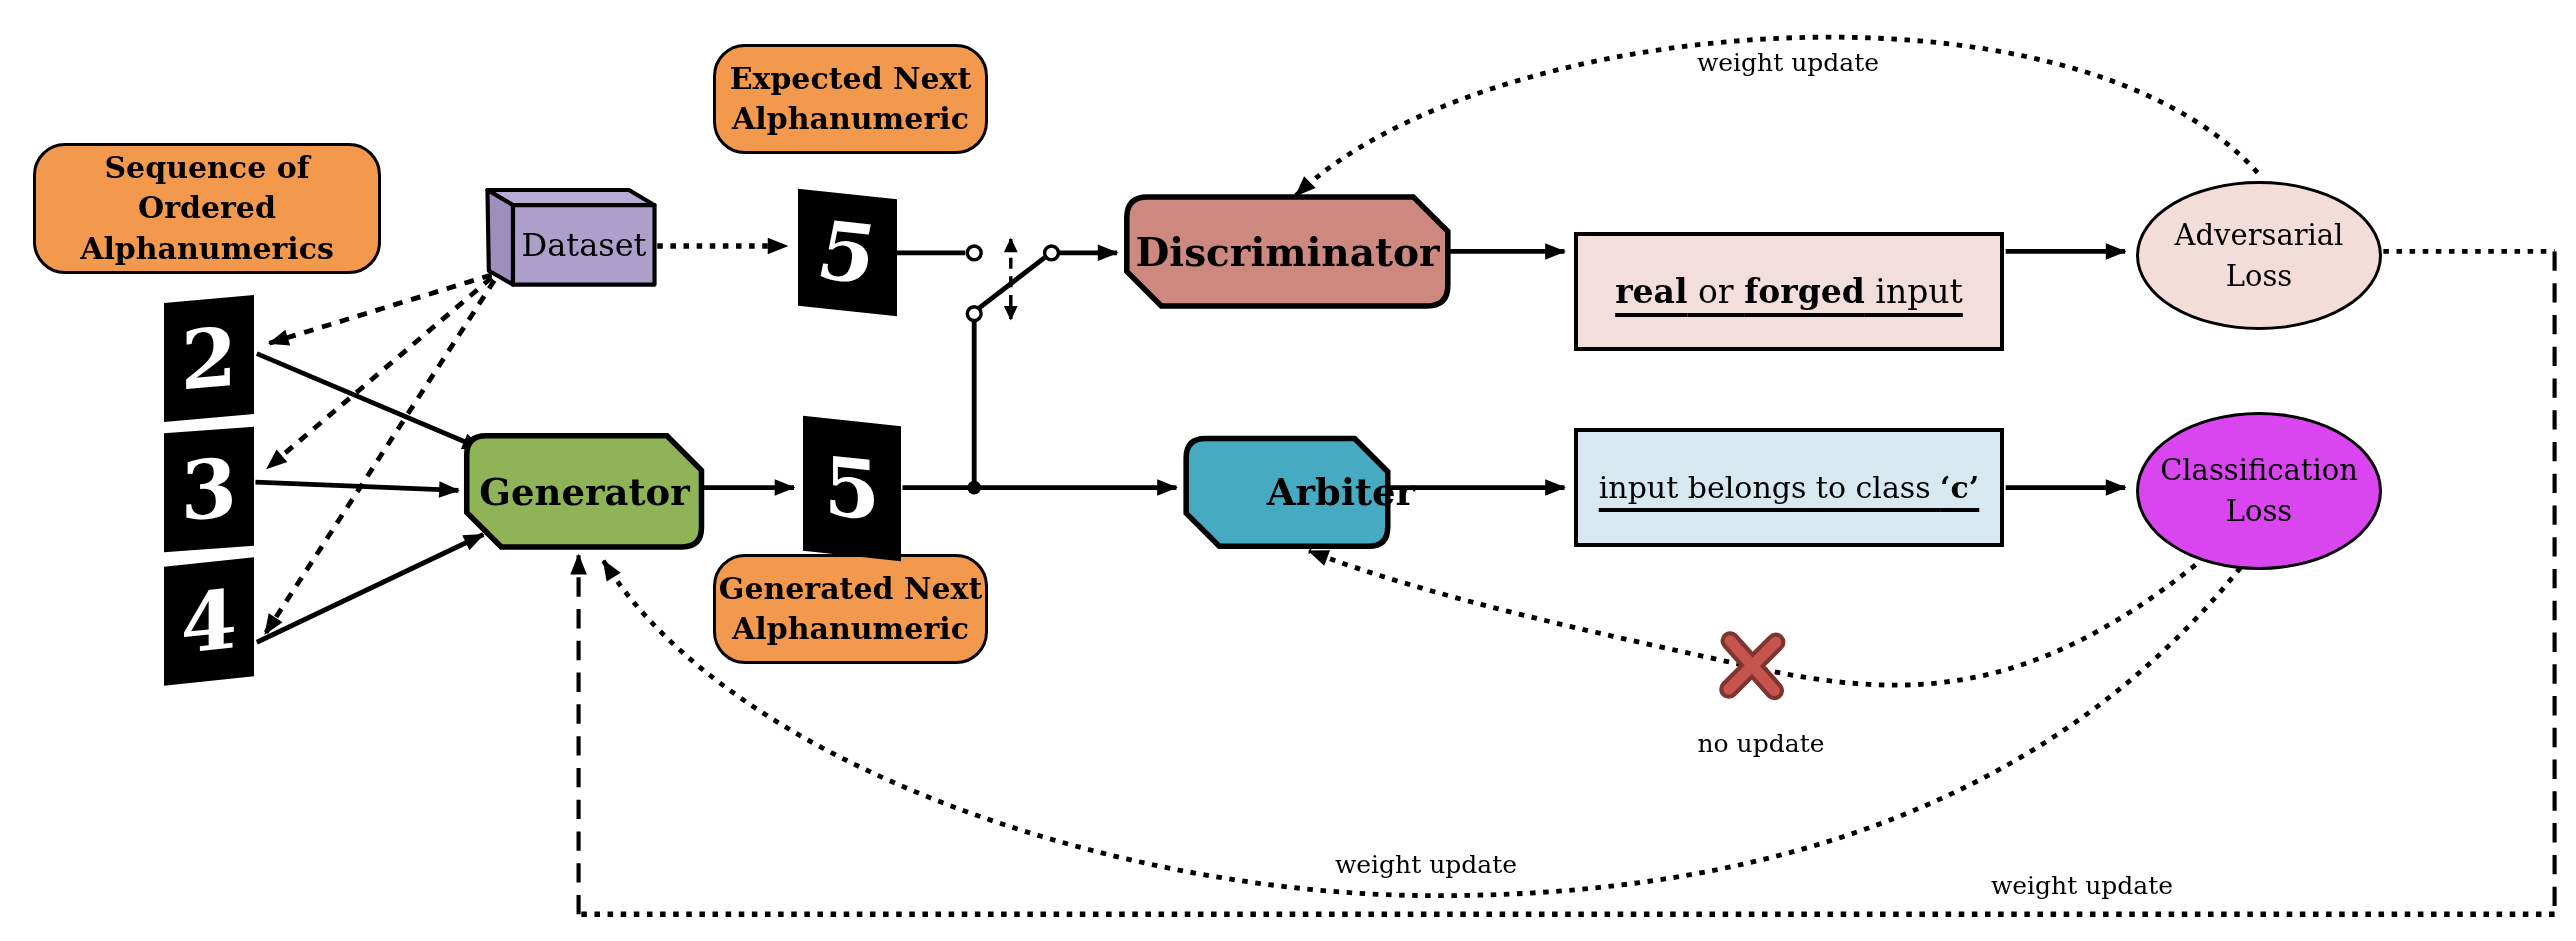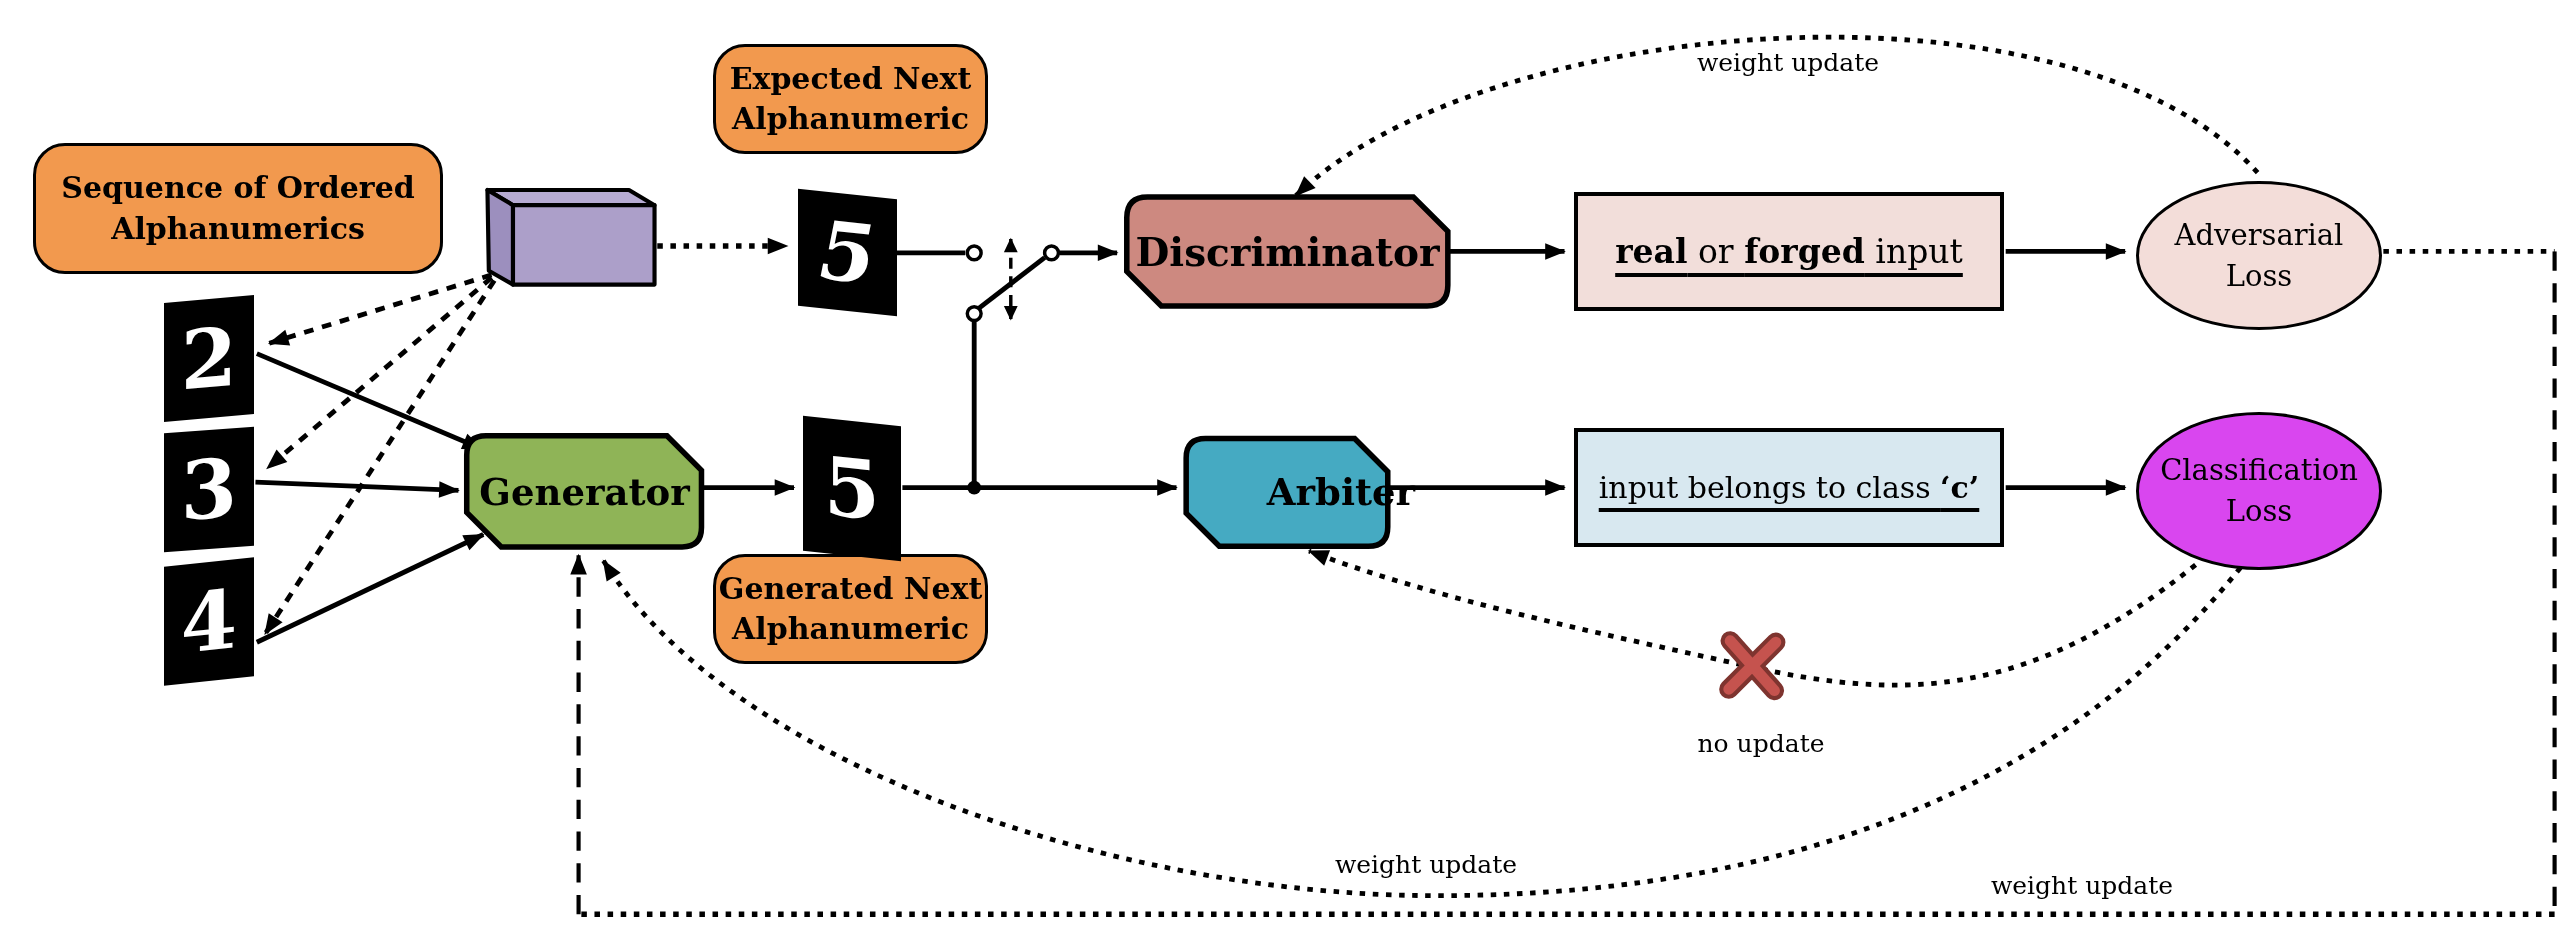--- a/index.html
+++ b/index.html
@@ -4,21 +4,21 @@
 <style>
   html,body{margin:0;padding:0;background:#ffffff;}
   #canvas{position:relative;width:2576px;height:942px;background:#ffffff;overflow:hidden;
           font-family:"DejaVu Serif","Liberation Serif",serif;color:#000;}
   #wires{position:absolute;left:0;top:0;}
   .ov{position:absolute;box-sizing:border-box;display:flex;align-items:center;justify-content:center;text-align:center;}
   .note{background:#F2994E;border:3.5px solid #000;border-radius:32px;}
   .note .txt{white-space:pre-line;font-size:30px;font-weight:bold;line-height:1.35;}
   .nodelabel{font-weight:bold;}
   .outbox{border:4.8px solid #000;}
-  .outbox-adv{background:#F2DEDA;}
+  .outbox-adv{background:#F2DEDA;margin-top:40px;}
   .outbox-cls{background:#D8E8F0;}
   .ul{text-decoration:underline;text-decoration-thickness:3.5px;text-underline-offset:9.7px;}
   .b{font-weight:bold;}
   .ellipse{border:3.5px solid #000;border-radius:50%;}
   .ellipse-adv{background:#F3DDD9;}
   .ellipse-cls{background:#d946ef;}
   .ellipse .txt{white-space:pre-line;font-size:29px;line-height:1.4;}
   .tile{background:#000;}
   .tile .digit{color:#fff;font-weight:bold;font-size:81px;font-family:"DejaVu Serif",serif;}
   .edgelabel{font-size:25px;}
@@ -87,33 +87,34 @@
       <polygon points="743,297 948,297 911,275 706,275" fill="#B7ACD3"></polygon>
       <polygon points="743,297 706,275 708,392 743,412" fill="#9C8FBE"></polygon>
       <rect x="743" y="297" width="205" height="115" fill="#AC9FC9"></rect>
     </g>
 
     <path d="M 676,659 Q 676,631 704,631 L 966,631 L 1016,681 L 1016,764 Q 1016,792 988,792 L 726,792 L 676,742 Z" stroke="#000" stroke-width="8" fill="#8FB457"></path>
     <path d="M 1632,315 Q 1632,285 1662,285 L 2047,285 L 2097,335 L 2097,413 Q 2097,443 2067,443 L 1682,443 L 1632,393 Z" stroke="#000" stroke-width="8" fill="#CD8980"></path>
     <path d="M 1718,663 Q 1718,635 1746,635 L 1962,635 L 2010,683 L 2010,763 Q 2010,791 1982,791 L 1766,791 L 1718,743 Z" stroke="#000" stroke-width="8" fill="#45AAC2"></path>
   </svg>
 
-  <div class="ov note" style="left:33px;top:143px;width:410px;height:131px;">
+  <div class="ov note" style="left:33px;top:143px;width:348px;height:131px;">
     <div class="txt">Sequence of Ordered
 Alphanumerics</div>
   </div>
   <div class="ov note" style="left:713px;top:44px;width:275px;height:110px;">
     <div class="txt">Expected Next
 Alphanumeric</div>
   </div>
   <div class="ov note" style="left:713px;top:554px;width:275px;height:110px;">
     <div class="txt">Generated Next
 Alphanumeric</div>
   </div>
 
+  <div class="ov" style="left:513px;top:205px;width:142px;height:79px;font-size:32px;">Dataset</div>
 
   <div class="ov tile" style="left:164px;top:299px;width:90px;height:119px;transform:skewY(-5deg);">
     <span class="digit">2</span>
   </div>
   <div class="ov tile" style="left:164px;top:430px;width:90px;height:119px;transform:skewY(-4deg);">
     <span class="digit">3</span>
   </div>
   <div class="ov tile" style="left:164px;top:562px;width:90px;height:119px;transform:skewY(-6deg);">
     <span class="digit">4</span>
   </div>

